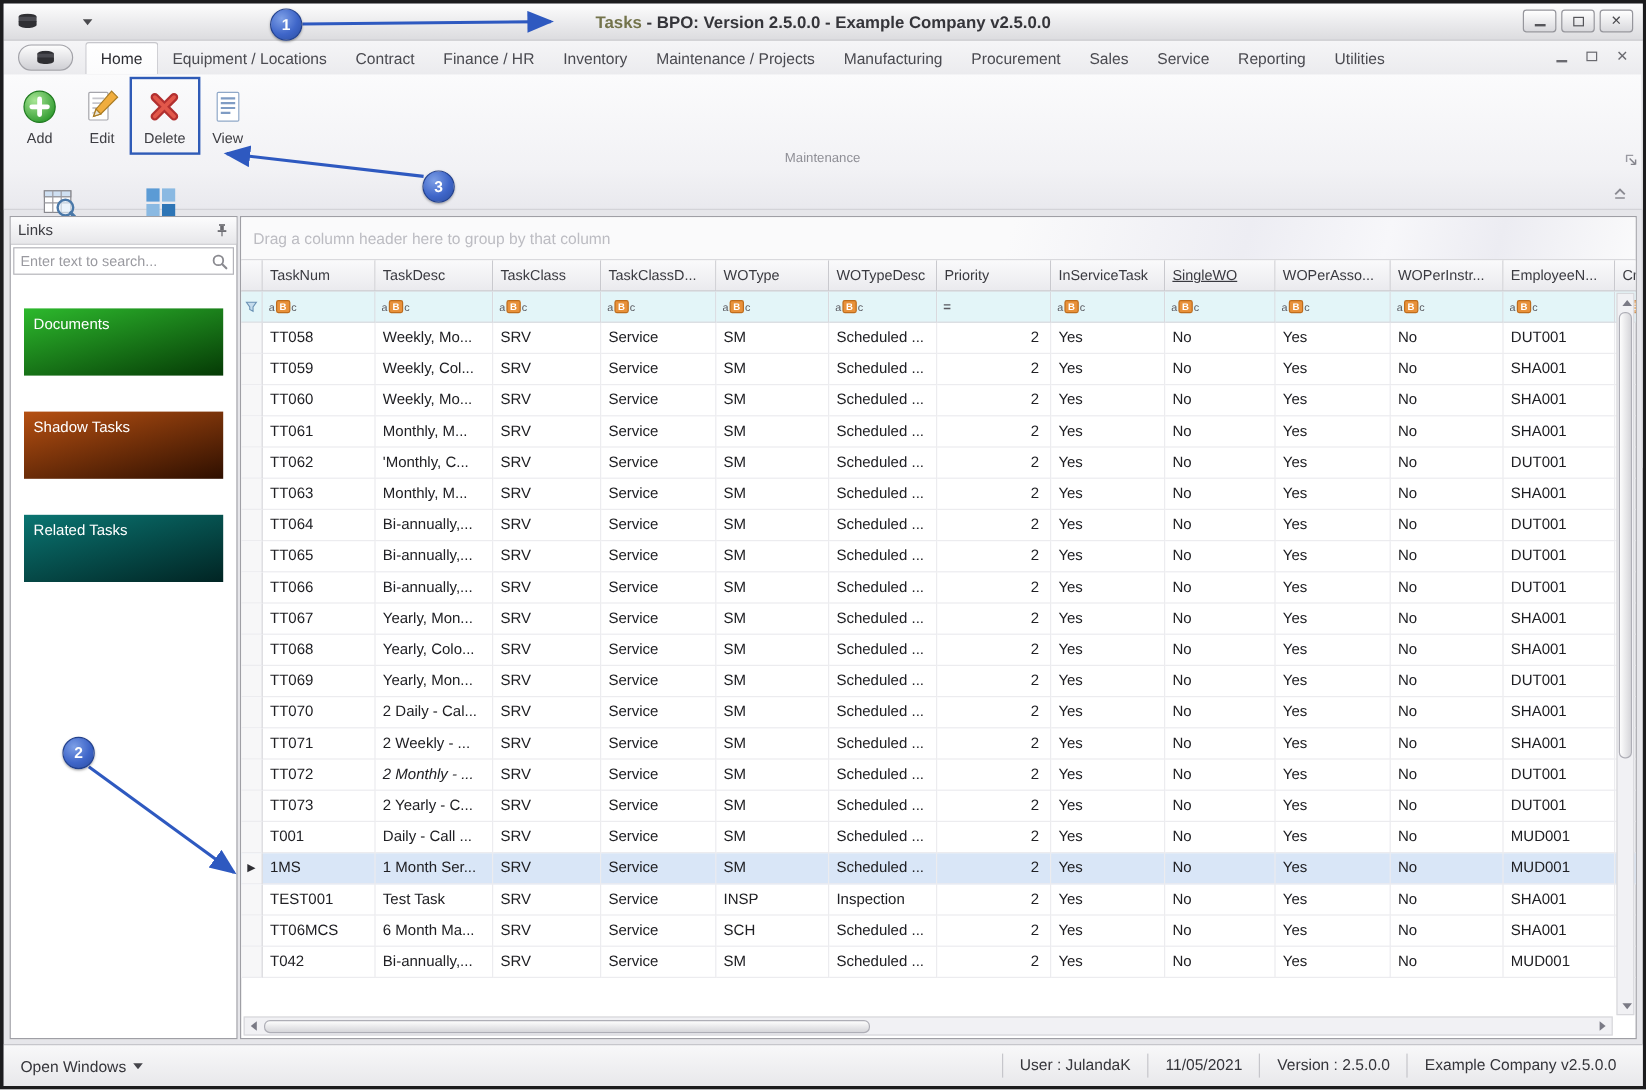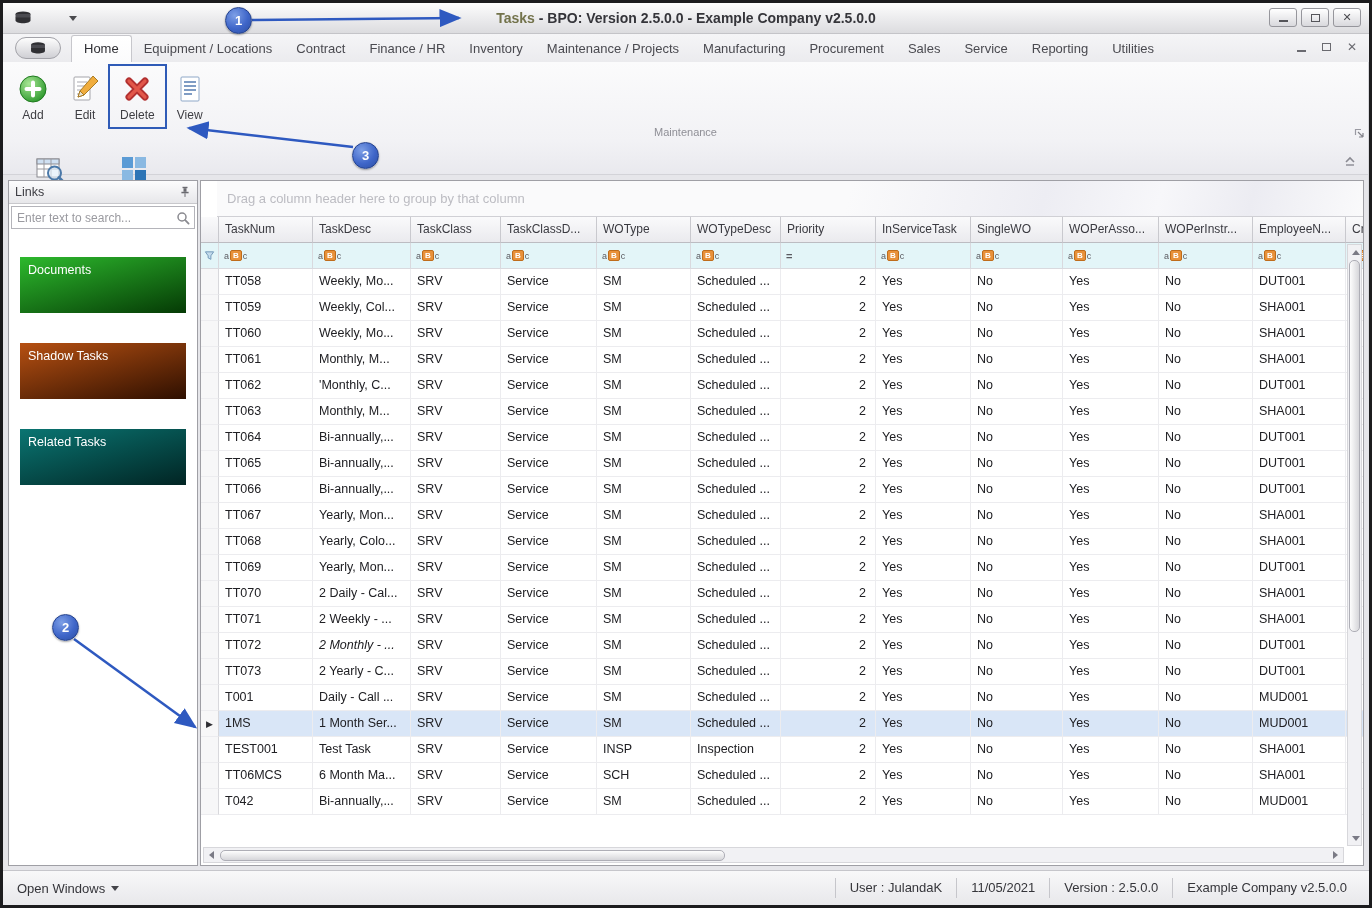--- a/index.html
+++ b/index.html
@@ -64,21 +64,21 @@
     font-family:"Liberation Sans",sans-serif;color:#444;background:#fff;outline:none;}
   .links-search input::placeholder{color:#9a9aa0;}
   .links-search .mag{position:absolute;right:5px;top:5px;width:14px;height:14px;display:inline-flex;cursor:pointer;}
   .links-items{padding:26px 11px 0 11px;}
   .link-block{height:56px;margin-bottom:30px;padding:6px 8px;color:#ffffff;font-size:12.5px;cursor:pointer;}
 
   
   .grid{position:absolute;left:197px;top:177px;right:5px;bottom:39px;background:#ffffff;border:1px solid #9f9fa5;overflow:hidden;}
   .group-panel{height:36px;display:flex;align-items:center;padding-left:10px;font-size:13px;color:#bcbcc2;
     background:linear-gradient(105deg,#fafafb 55%,#ededf3 72%,#f7f7fa 82%,#ececf2 90%,#fafafb);
-    border-bottom:1px solid #d0d0d5;margin-left:16px;}
+    border-bottom:1px solid #d0d0d5;}
   .hrow,.frow,.grow{display:flex;width:1210px;}
   .hcell{flex:none;height:26px;padding:5px 6px;font-size:12px;color:#3a3a40;white-space:nowrap;overflow:hidden;
     background:linear-gradient(#fafafb,#eaeaee);border-right:1px solid #c9c9ce;border-bottom:1px solid #bcbcc2;cursor:default;}
   .hcell.ind{width:18px;padding:0;}
   .fcell{flex:none;height:26px;background:#e3f5f8;border-right:1px solid #d9d9de;border-bottom:1px solid #d9d9de;
     display:flex;align-items:center;padding:0 5px;cursor:pointer;}
   .fcell.ind{width:18px;justify-content:center;padding:0;}
   .abc{display:inline-flex;align-items:center;line-height:10px;}
   .abc em{font-style:normal;font-size:9px;color:#5a5a60;}
   .abc b{background:#e8913a;border:1px solid #bf6c1b;color:#fff;font-size:8px;line-height:9px;padding:0 2px;border-radius:2px;margin:0 1px;}
@@ -355,21 +355,21 @@
     <div class="hrow" id="grid-header">
         <div class="hcell ind"></div>
         <div class="hcell" style="width: 94px;">TaskNum</div>
         <div class="hcell" style="width: 98px;">TaskDesc</div>
         <div class="hcell" style="width: 90px;">TaskClass</div>
         <div class="hcell" style="width: 96px;">TaskClassD...</div>
         <div class="hcell" style="width: 94px;">WOType</div>
         <div class="hcell" style="width: 90px;">WOTypeDesc</div>
         <div class="hcell" style="width: 95px;">Priority</div>
         <div class="hcell" style="width: 95px;">InServiceTask</div>
-        <div class="hcell" style="width: 92px;">SingleWO</div>
+        <div class="hcell" style="width: 92px; text-decoration: underline;">SingleWO</div>
         <div class="hcell" style="width: 96px;">WOPerAsso...</div>
         <div class="hcell" style="width: 94px;">WOPerInstr...</div>
         <div class="hcell" style="width: 93px;">EmployeeN...</div>
         <div class="hcell" style="width: 65px;">Cre...</div>
       </div>
     <div class="frow" id="grid-filter">
         <div class="fcell ind">
           <svg viewBox="0 0 12 12" width="11" height="11">
             <path d="M1.5 2 h9 L7.5 6.3 v3.9 l-3 -1.6 V6.3 Z" fill="#c4dced" stroke="#6b93b5"></path>
           </svg>

